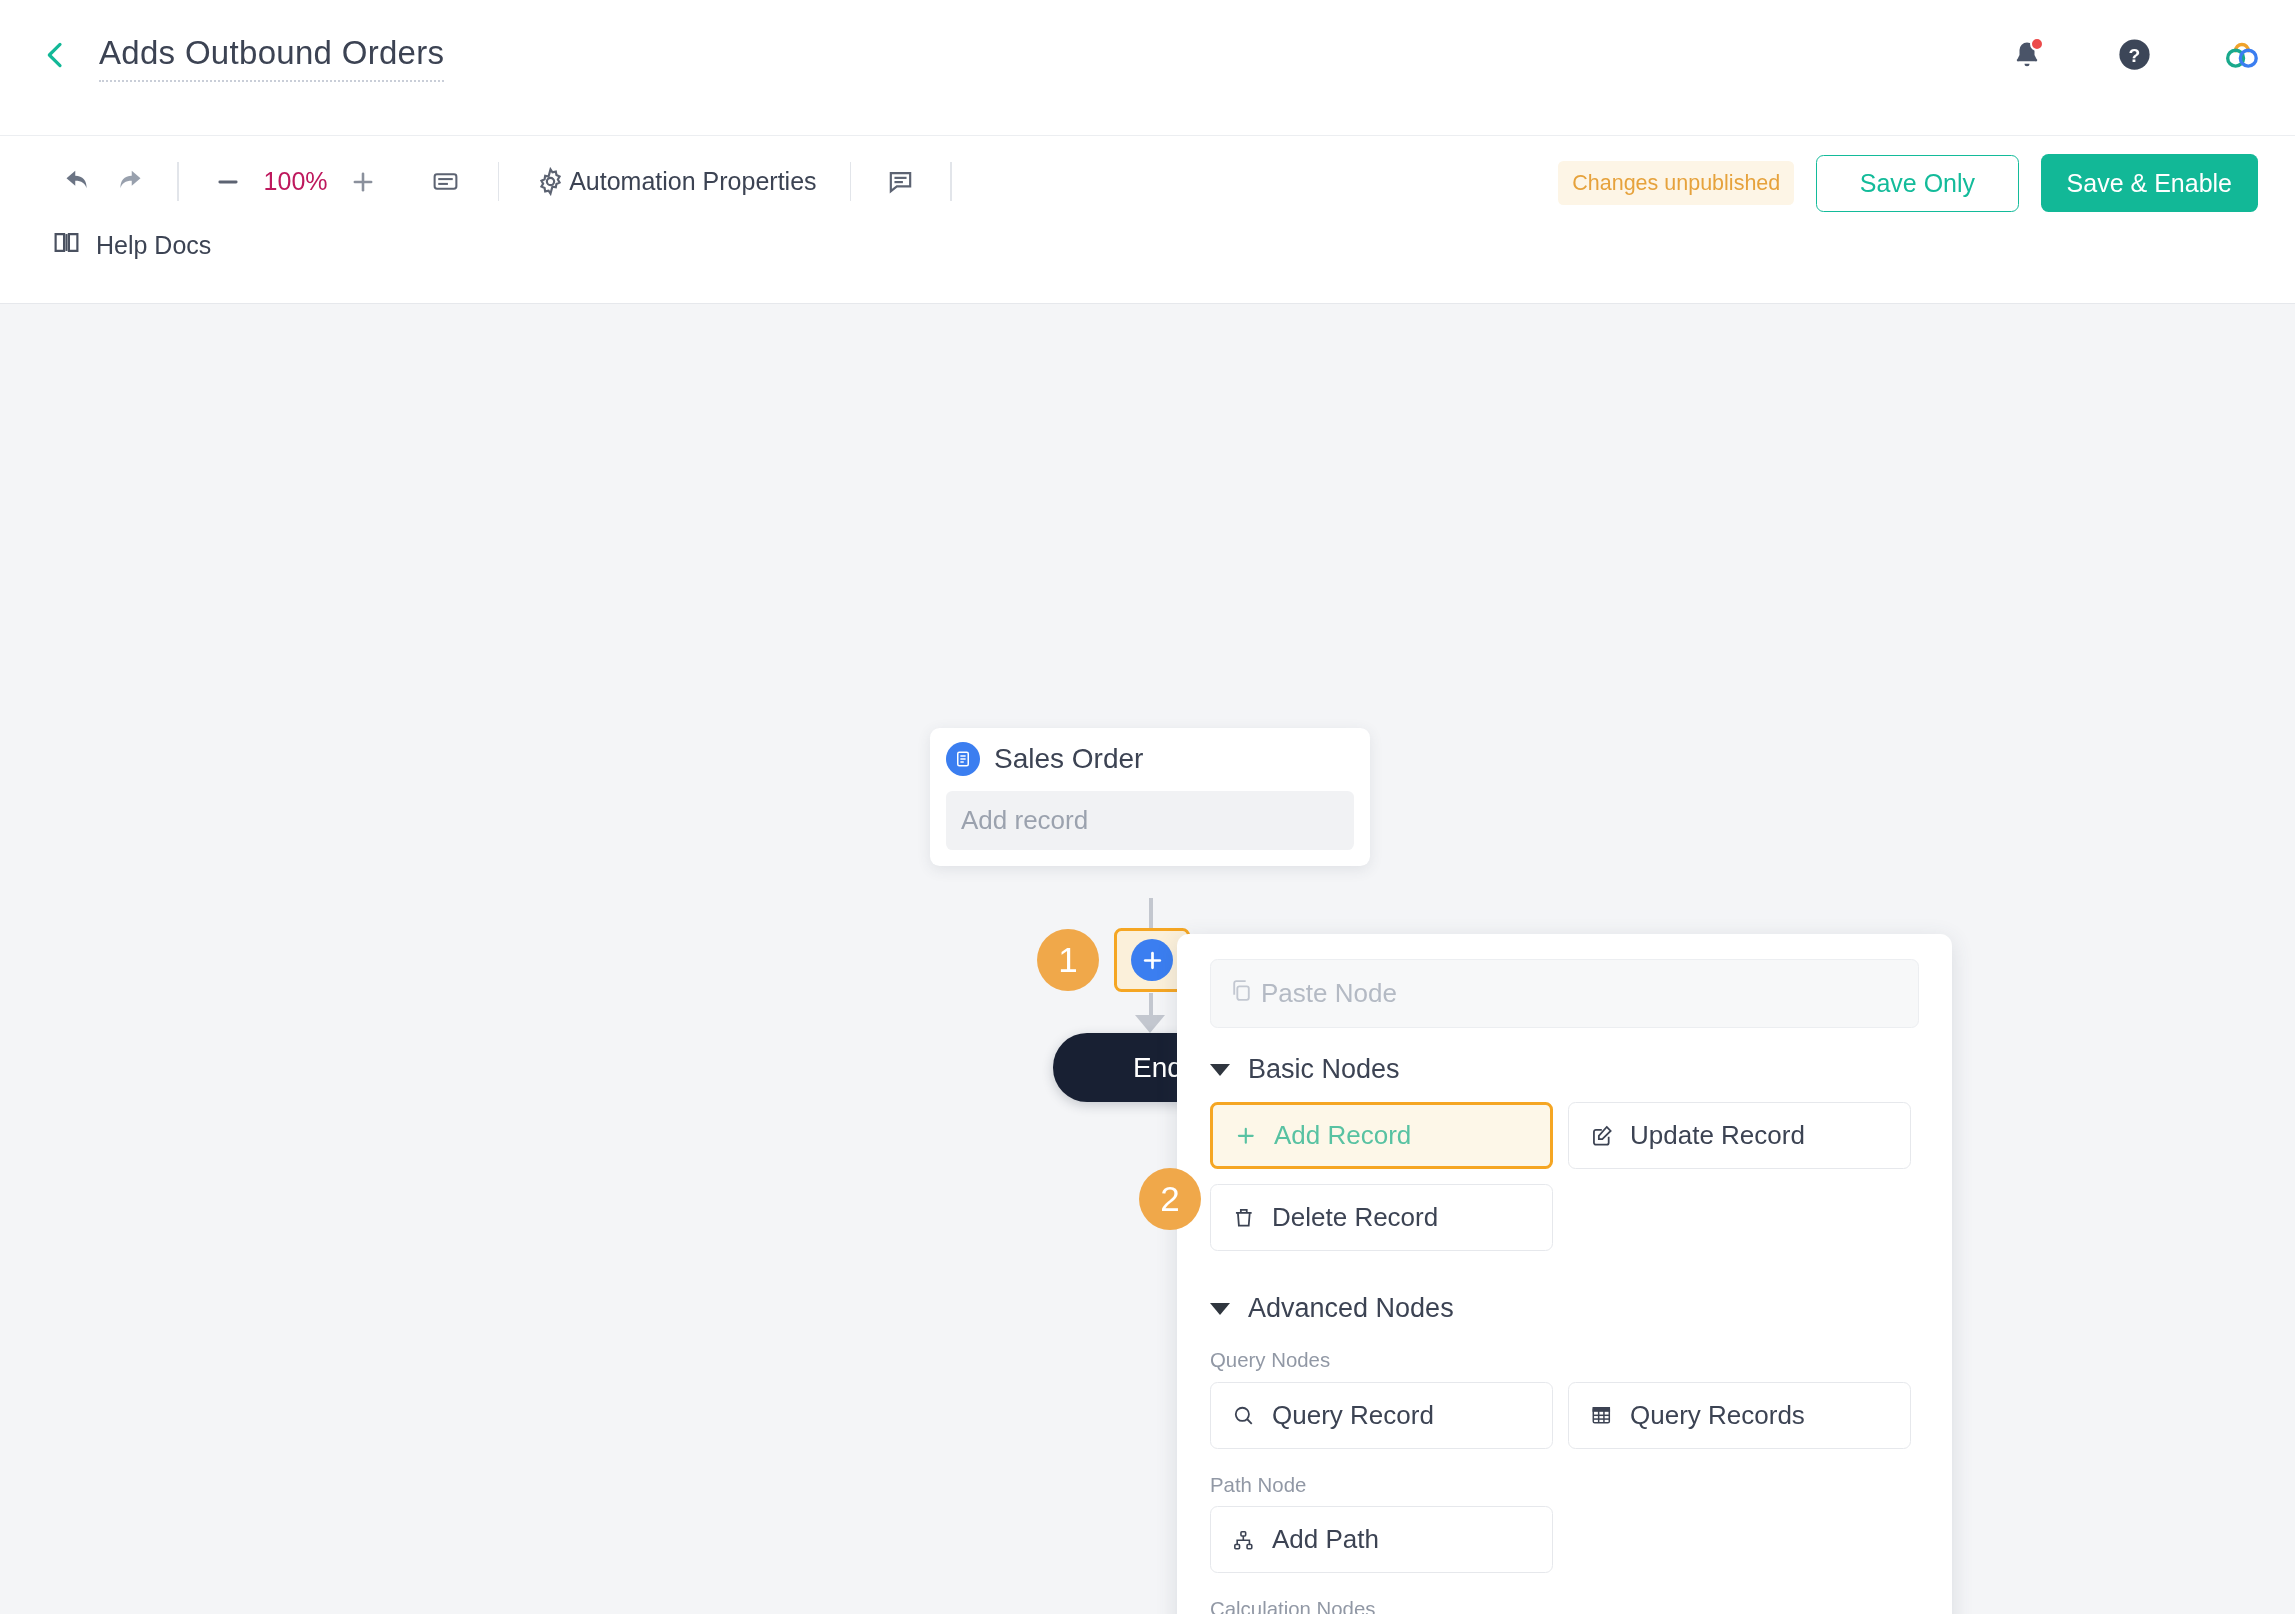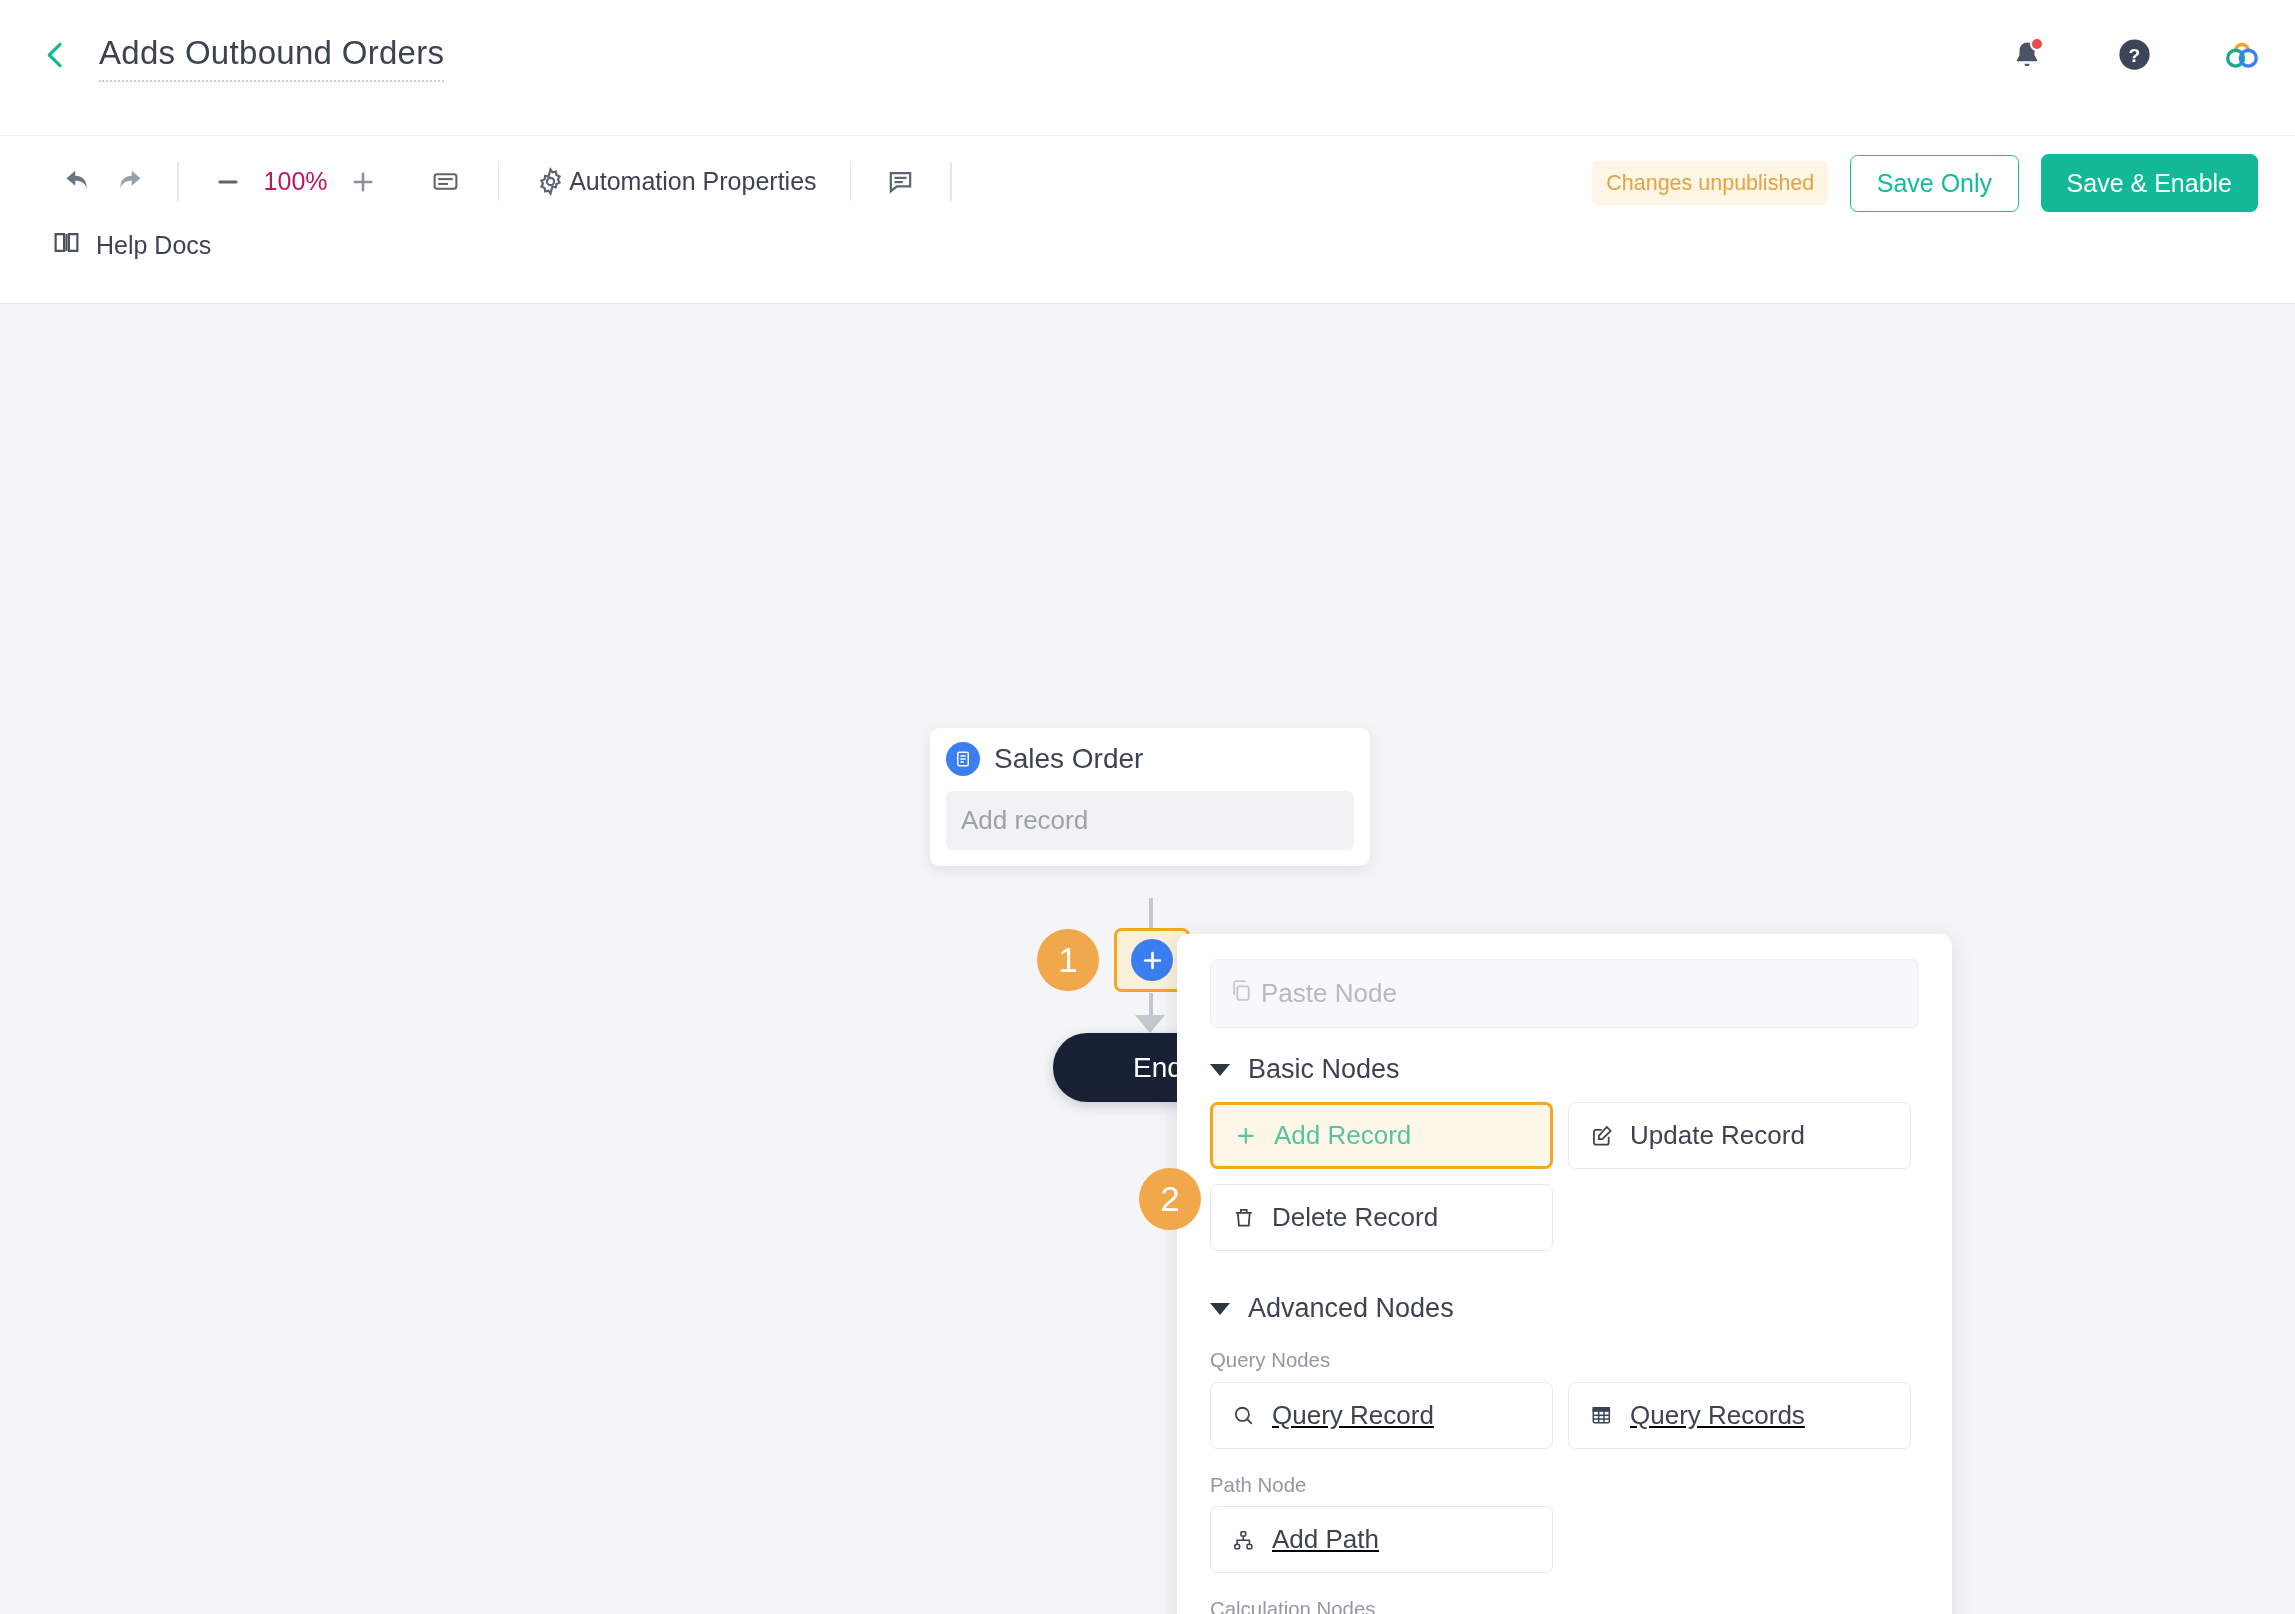--- a/index.html
+++ b/index.html
@@ -51,21 +51,21 @@
   .help-docs span { font-size: 25px; color: #3c4353; }
 
   .tb-right { position: absolute; right: 37px; top: 18px; display: flex; align-items: center; gap: 21.5px; }
   .unpublished {
     background: #fdf5e6; color: #e6a23c; font-size: 21.5px;
     padding: 9.7px 14px; border-radius: 5.4px; white-space: nowrap;
   }
   .btn-save-only {
     background: #ffffff; color: #13bb9a; font-size: 25px;
     border: 1.6px solid #13bb9a; border-radius: 7.5px;
-    padding: 13px 26px; cursor: pointer; white-space: nowrap;
+    padding: 13px 43px; cursor: pointer; white-space: nowrap;
   }
   .btn-save-enable {
     background: #12b897; color: #ffffff; font-size: 25px;
     border: none; border-radius: 7.5px;
     padding: 14.5px 26px; cursor: pointer; white-space: nowrap;
   }
 
   
   .canvas { position: absolute; left: 0; top: 305px; width: 1975px; height: 1309px; background: #f4f5f7; }
 
@@ -147,21 +147,21 @@
   .grid { display: flex; flex-wrap: wrap; gap: 15px; margin-top: 17px; }
   .node-btn {
     width: 343px; height: 67px; border: 1.1px solid #e6e8ec; border-radius: 7.5px;
     background: #ffffff; display: flex; align-items: center; gap: 14px;
     padding: 0 18px; font-size: 26px; color: #3c4353; cursor: pointer;
   }
   .node-btn.sel {
     border: 3.8px solid #f5a623; background: #fdf7e8; color: #58c2a2;
   }
   .node-btn .ic { display: flex; align-items: center; justify-content: center; width: 29px; flex: none; }
-  .grid.tight { margin-top: 7.5px; text-decoration: underline; }
+  .grid.tight { margin-top: 7.5px; }
 </style>
 </head>
 <body>
 
 <div id="root">
 
   <div class="header">
     <div class="back-chevron">
       <svg width="32" height="32" viewBox="0 0 24 24" fill="none" stroke="#12b897" stroke-width="2.4" stroke-linecap="round" stroke-linejoin="round">
           <polyline points="15 4 7 12 15 20"></polyline>

